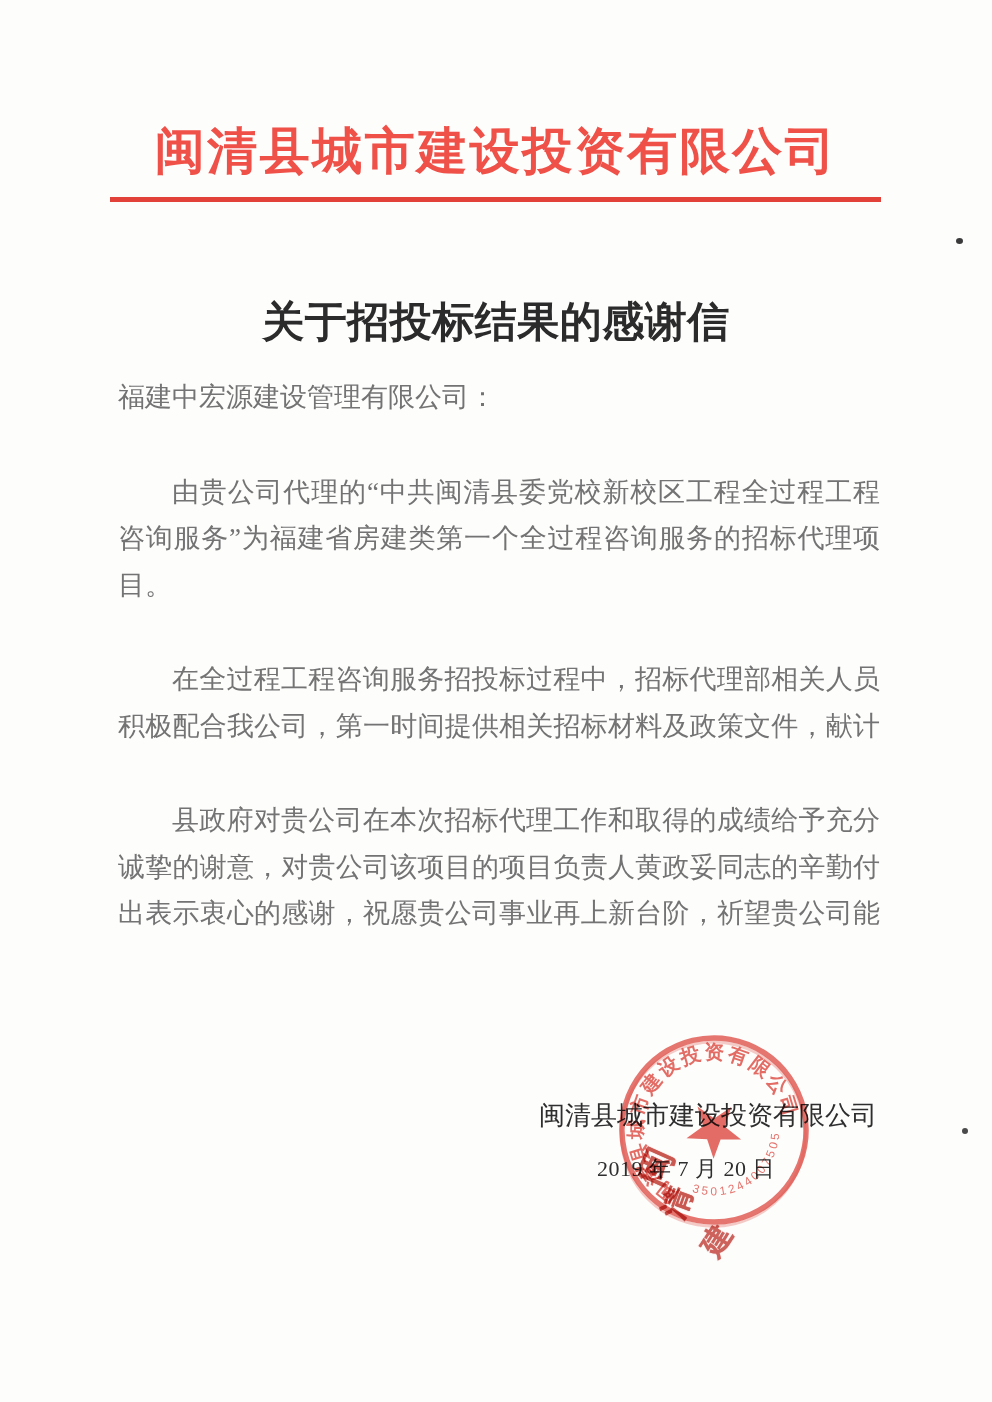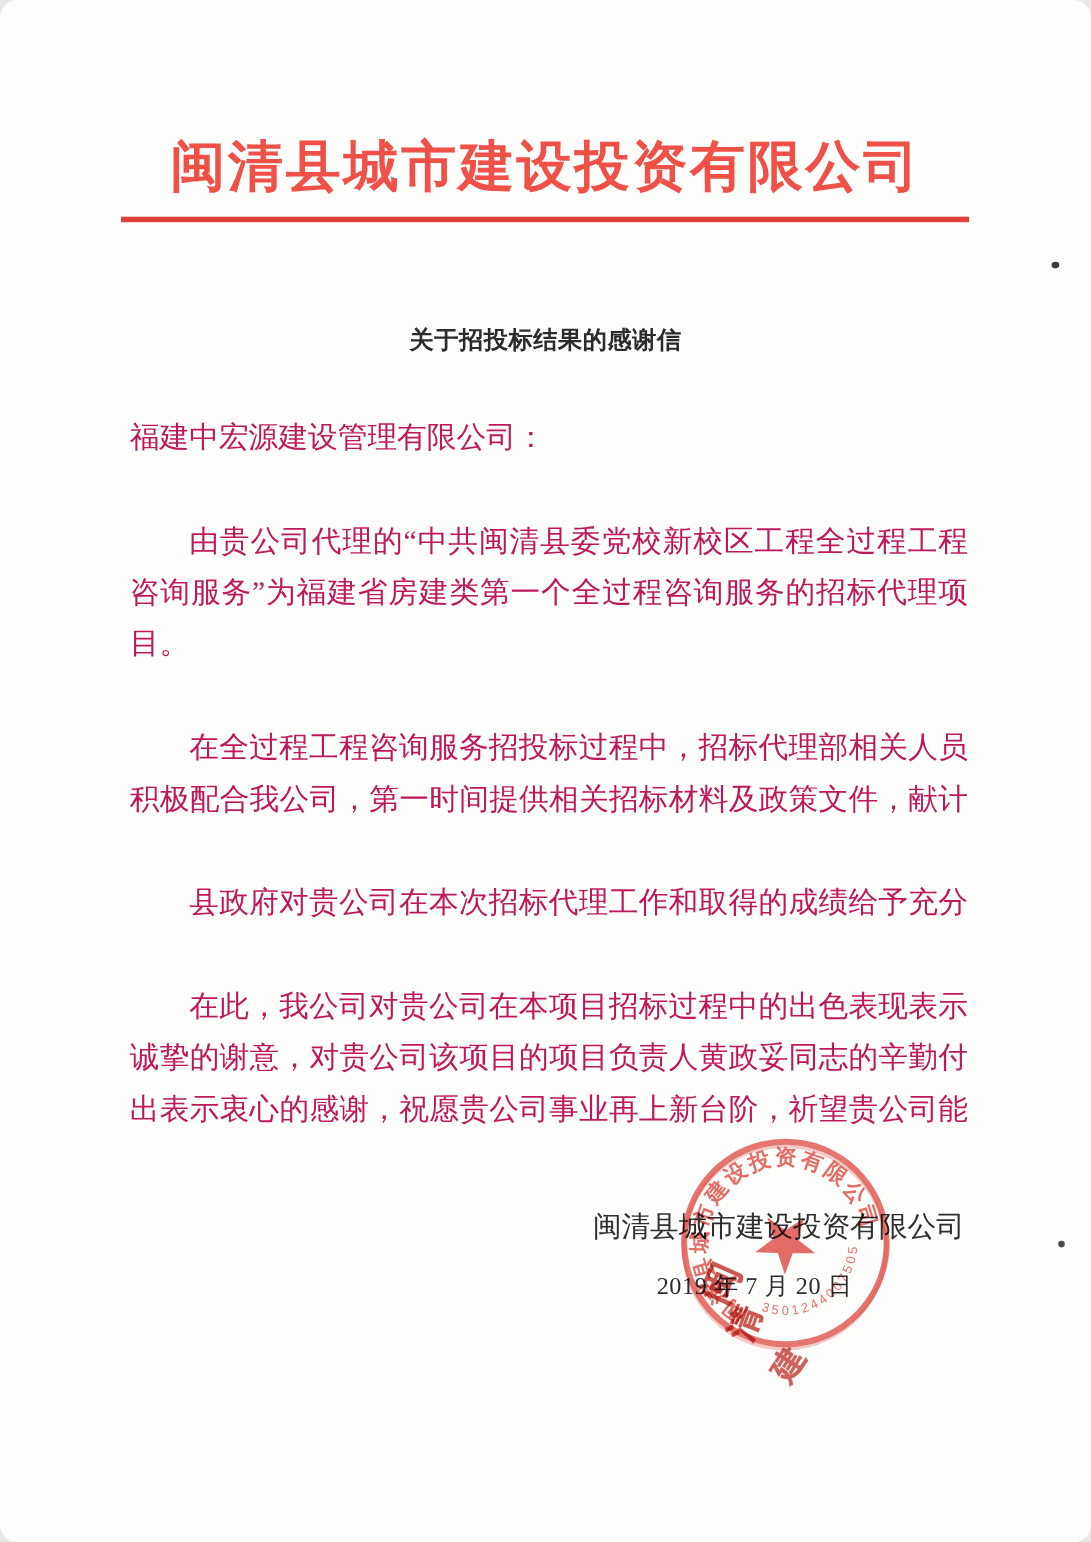--- a/index.html
+++ b/index.html
@@ -5,21 +5,20 @@
   * { margin: 0; padding: 0; box-sizing: border-box; }
   html, body { background: #e8e8e8; }
   .page {
     position: relative;
     width: 992px;
     height: 1402px;
     margin: 0 auto;
     background: #fdfdfc;
     overflow: hidden;
     font-family: "Liberation Serif", "DejaVu Serif", serif;
-    border-radius: 16px;
   }
   
   .letterhead {
     position: absolute;
     top: 118px; left: 0; right: 0;
     text-align: center;
     font-family: "Liberation Serif", "DejaVu Serif", serif;
     font-size: 50px;
     font-weight: bold;
     letter-spacing: 2.5px;
@@ -31,34 +30,34 @@
     top: 197px; left: 110px;
     width: 771px; height: 5px;
     background: #e2413a;
   }
   
   .doc-title {
     position: absolute;
     top: 294px; left: 0; right: 0;
     text-align: center;
     font-family: "Liberation Sans", "DejaVu Sans", sans-serif;
-    font-size: 22px;
+    font-size: 42px;
     font-weight: 600;
     letter-spacing: 0.5px;
     color: #2b2b2b;
     white-space: nowrap;
   }
   
   .body-block {
     position: absolute;
     top: 374px; left: 118px;
     width: 762px;
     font-size: 27px;
     line-height: 46.5px;
-    color: #be185d;
+    color: #737373;
   }
   .line { width: 100%; }
   .line.ind { padding-left: 54px; margin-top: 48px; }
   .line.full { text-align: justify; text-align-last: justify; }
   
   .sig-company {
     position: absolute;
     top: 1098px; right: 115px;
     font-size: 26px;
     color: #2e2e2e;
@@ -112,21 +111,20 @@
   <div class="doc-title">关于招投标结果的感谢信</div>
 
   <div class="body-block">
     <div class="line">福建中宏源建设管理有限公司：</div>
     <div class="line ind full">由贵公司代理的“中共闽清县委党校新校区工程全过程工程</div>
     <div class="line full">咨询服务”为福建省房建类第一个全过程咨询服务的招标代理项</div>
     <div class="line">目。</div>
     <div class="line ind full">在全过程工程咨询服务招投标过程中，招标代理部相关人员</div>
     <div class="line full">积极配合我公司，第一时间提供相关招标材料及政策文件，献计</div>
     <div class="line ind full">县政府对贵公司在本次招标代理工作和取得的成绩给予充分</div>
-    <div class="line ind full">在此，我公司对贵公司在本项目招标过程中的出色表现表示</div>
     <div class="line full">诚挚的谢意，对贵公司该项目的项目负责人黄政妥同志的辛勤付</div>
     <div class="line full">出表示衷心的感谢，祝愿贵公司事业再上新台阶，祈望贵公司能</div>
   </div>
 
   <div class="sig-company">闽清县城市建设投资有限公司</div>
   <div class="sig-date">2019 年 7 月 20 日</div>
 
   <div class="seal">
     <svg viewBox="0 0 200 200" xmlns="http://www.w3.org/2000/svg">
       <defs>

